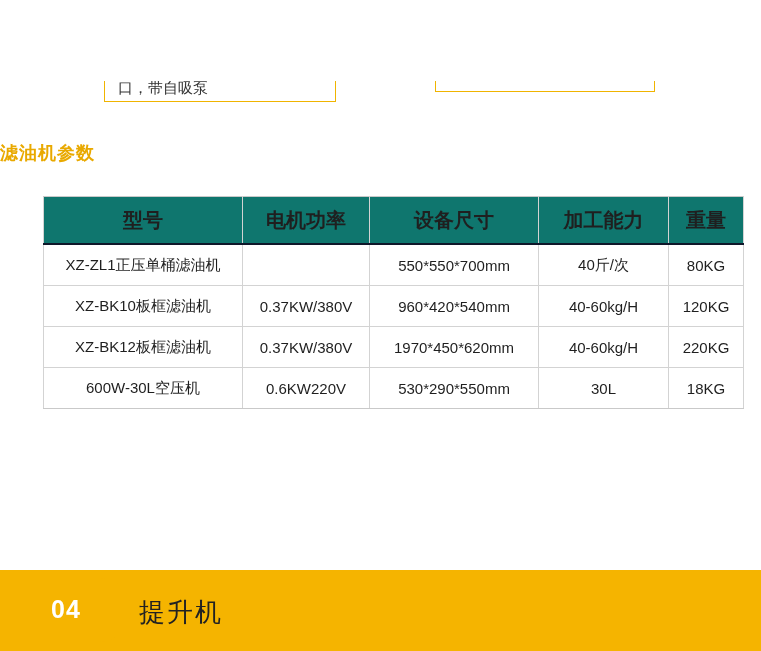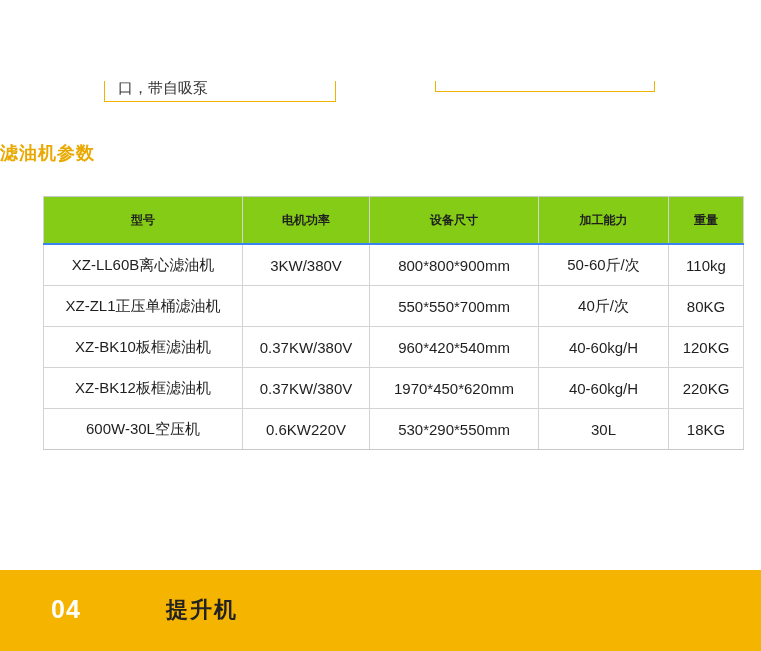--- a/index.html
+++ b/index.html
@@ -93,26 +93,26 @@
     border: 1px solid #d3d3d3;
     text-align: center;
     font-size: 15px;
     color: #1f1f1f;
     height: 40px;
     padding: 0 2px;
     overflow: hidden;
     white-space: nowrap;
   }
   table.params thead th {
-    background: #84cc16;
-    font-weight: bold;
-    font-size: 12px;
+    background: #0f766e;
+    font-weight: bold;
+    font-size: 20px;
     height: 46px;
     border-top: 1px solid #c9c9c9;
-    border-bottom: 2px solid #3b82f6;
+    border-bottom: 2px solid #0f172a;
   }
   table.params tbody tr:last-child td {
     border-bottom: 1px solid #c9c9c9;
   }
   .col-model  { width: 194px; }
   .col-power  { width: 122px; }
   .col-size   { width: 164px; }
   .col-cap    { width: 125px; }
   .col-weight { width: 70px; }
 
@@ -149,25 +149,24 @@
     font-size: 25px;
     font-weight: bold;
     color: #ffffff;
     letter-spacing: 1px;
     text-align: center;
   }
   .bottom-label {
     position: absolute;
     left: 139px;
     top: 595px;
-    font-size: 22px;
-    font-weight: bold;
+    font-size: 26px;
+    font-weight: normal;
     color: #222222;
     letter-spacing: 2px;
-    margin-left: 27px;
   }
 </style>
 </head>
 <body>
 
 <div class="cards">
 
   <div class="card card-1">
     <div class="card-title">XZ-BK12板框滤油机</div>
     <div class="card-body">BK12板框滤油机十二头出油口，带自吸泵</div>
@@ -187,27 +186,20 @@
     <thead>
       <tr>
         <th class="col-model">型号</th>
         <th class="col-power">电机功率</th>
         <th class="col-size">设备尺寸</th>
         <th class="col-cap">加工能力</th>
         <th class="col-weight">重量</th>
       </tr>
     </thead>
     <tbody>
-      <tr>
-        <td>XZ-LL60B离心滤油机</td>
-        <td>3KW/380V</td>
-        <td>800*800*900mm</td>
-        <td>50-60斤/次</td>
-        <td>110kg</td>
-      </tr>
       <tr>
         <td>XZ-ZL1正压单桶滤油机</td>
         <td></td>
         <td>550*550*700mm</td>
         <td>40斤/次</td>
         <td>80KG</td>
       </tr>
       <tr>
         <td>XZ-BK10板框滤油机</td>
         <td>0.37KW/380V</td>

